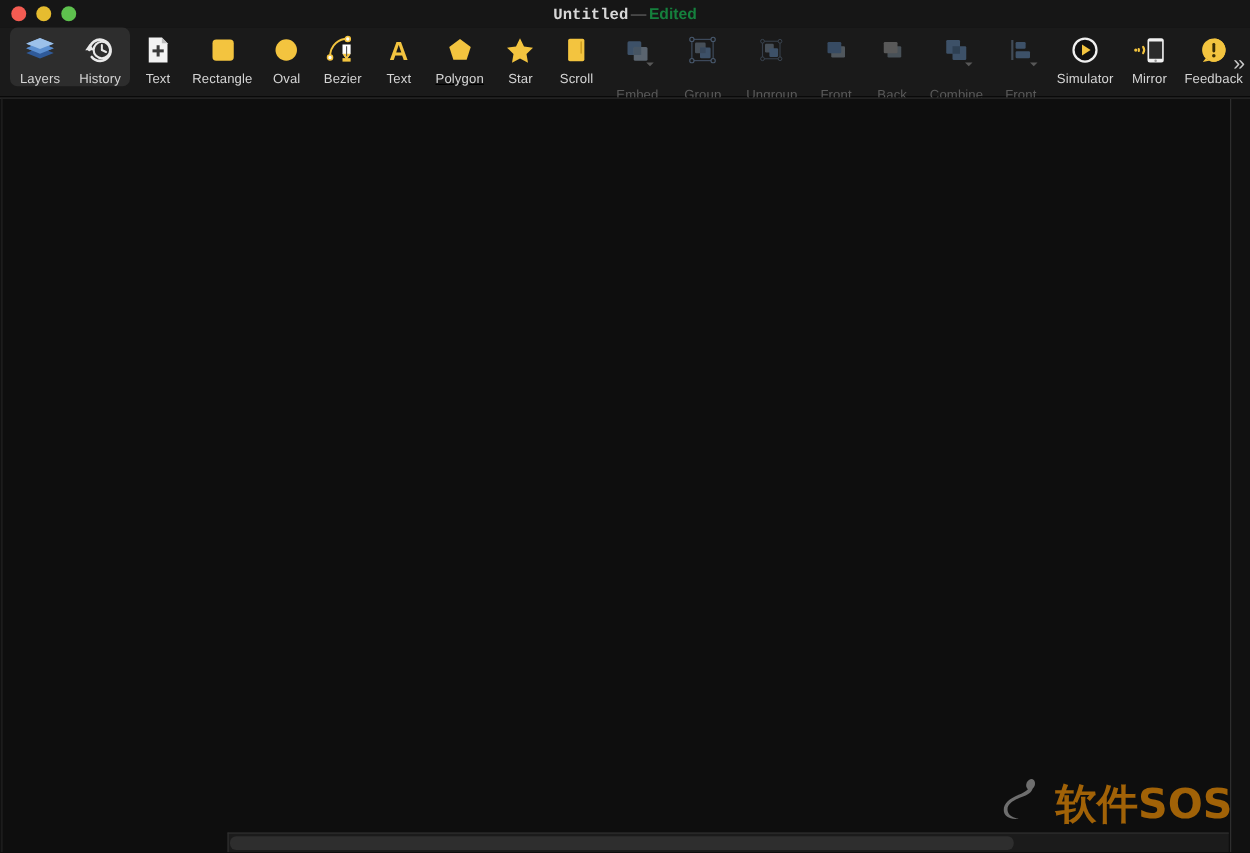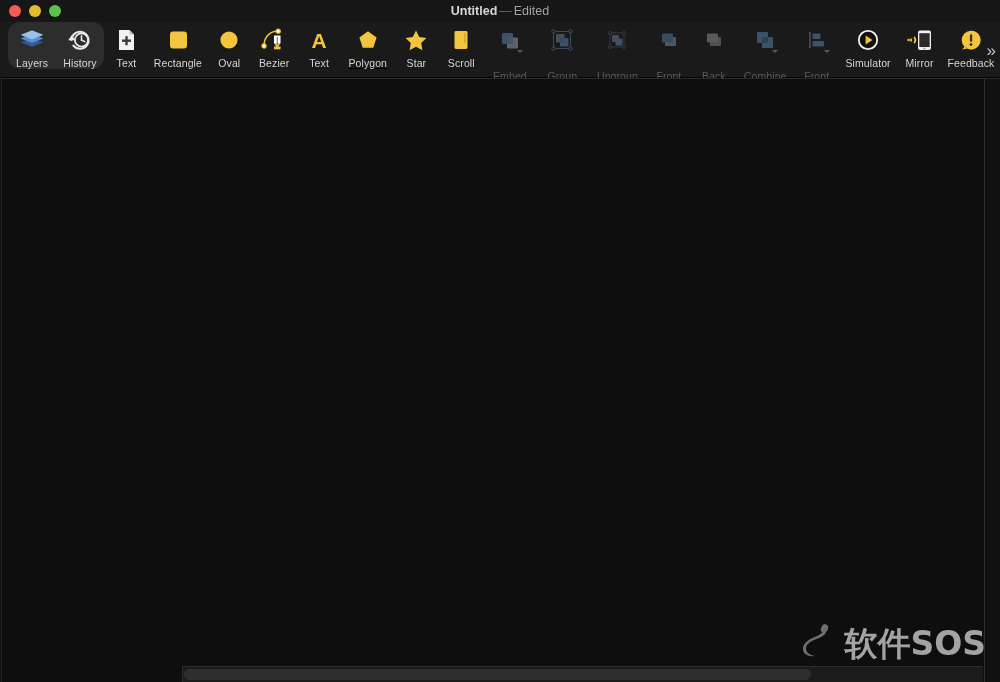--- a/index.html
+++ b/index.html
@@ -54,48 +54,49 @@
     left: 0; right: 0;
     text-align: center;
     font-size: 12.5px;
     line-height: 22px;
     pointer-events: none;
     white-space: nowrap;
   }
   .title-main {
     color: #d8d8d8;
     font-weight: bold;
+    font-family: Liberation Mono, monospace;
   }
   .title-sep {
     color: #6b6b6b;
     font-weight: normal;
     margin: 0 2px;
   }
   .title-state {
-    color: #a3a3a3;
-    font-weight: normal;
+    color: #15803d;
+    font-weight: bold;
     margin-top: 20px;
   }
 
   
   .toolbar {
     position: relative;
     height: 56px;
     flex: 0 0 56px;
     background: #1a1a1a;
     display: flex;
     align-items: flex-start;
     padding-left: 8px;
     box-sizing: border-box;
     border-bottom: 1px solid #050505;
   }
   .tb-group {
     display: flex;
     align-items: flex-start;
-    border-radius: 12px;
+    border-radius: 6px;
     padding: 0;
   }
   .tb-group.selected {
     background: #2d2d2d;
   }
   .tb-item {
     width: 48px;
     position: relative;
     display: flex;
     flex-direction: column;
@@ -202,21 +203,21 @@
     display: flex;
     align-items: center;
     gap: 7px;
     color: #6f6f6f;
     pointer-events: none;
   }
   .wm-text {
     font-size: 33px;
     font-weight: bold;
     letter-spacing: 0px;
-    color: #a3a3a3;
+    color: #a16207;
     line-height: 1;
     font-family: "DejaVu Sans", sans-serif;
     text-align: right;
   }
 </style>
 </head>
 <body>
 
 <div class="window">
 

